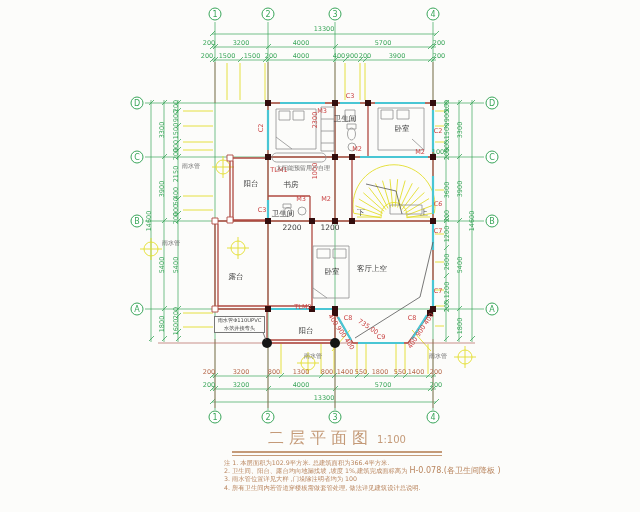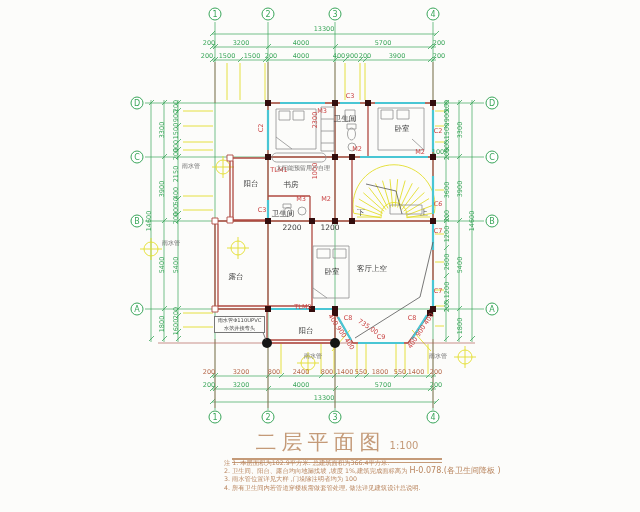--- a/index.html
+++ b/index.html
@@ -19,21 +19,21 @@
   .lbl{position:absolute;white-space:nowrap;line-height:1;pointer-events:none}
   .d{color:var(--green);font-size:6.5px}
   .w{color:#b5684a;font-size:6.5px}
   .o{color:var(--openlbl);font-size:6.5px}
   .r{color:#3c3c3c;font-size:7.5px}
   .a{color:#6a6a6a;font-size:6px}
   .bubble{position:absolute;width:13px;height:13px;border:1px solid var(--green);border-radius:50%;
           color:var(--green);font-size:8px;display:flex;align-items:center;justify-content:center;
           transform:translate(-50%,-50%);background:#fff;box-sizing:border-box}
   .titleblock{position:absolute;left:232px;top:428px;width:210px;text-align:center;color:var(--tan)}
-  .title{font-size:21px;letter-spacing:5px}
+  .title{font-size:16px;letter-spacing:5px}
   .scale{font-size:10px;margin-left:4px}
   .ul1{height:2px;background:var(--tan);margin-top:2px}
   .ul2{height:1px;background:var(--tan);margin-top:2px}
   .notes{position:absolute;left:224px;top:459px;width:290px;color:var(--note);font-size:6.3px;line-height:8.2px}
   .notes .hl{font-size:8px}
   .pipebox{position:absolute;left:214px;top:316px;width:49px;border:0.5px solid #777;color:#444;
            font-size:5.2px;line-height:7.5px;text-align:center;background:#fcfcfa}
 </style>
 </head>
 <body>
@@ -170,21 +170,21 @@
       <span class="lbl d" style="left: 271px; top: 56px; transform: translate(-50%, -50%);">200</span>
       <span class="lbl d" style="left: 301px; top: 56px; transform: translate(-50%, -50%);">4000</span>
       <span class="lbl d" style="left: 339px; top: 56px; transform: translate(-50%, -50%);">400</span>
       <span class="lbl d" style="left: 352px; top: 56px; transform: translate(-50%, -50%);">900</span>
       <span class="lbl d" style="left: 365px; top: 56px; transform: translate(-50%, -50%);">200</span>
       <span class="lbl d" style="left: 397px; top: 56px; transform: translate(-50%, -50%);">3900</span>
       <span class="lbl d" style="left: 439px; top: 56px; transform: translate(-50%, -50%);">200</span>
       <span class="lbl w" style="left: 209px; top: 372px; transform: translate(-50%, -50%);">200</span>
       <span class="lbl w" style="left: 241px; top: 372px; transform: translate(-50%, -50%);">3200</span>
       <span class="lbl w" style="left: 274px; top: 372px; transform: translate(-50%, -50%);">800</span>
-      <span class="lbl w" style="left: 301px; top: 372px; transform: translate(-50%, -50%);">2400</span>
+      <span class="lbl w" style="left: 301px; top: 372px; transform: translate(-50%, -50%);">1300</span>
       <span class="lbl w" style="left: 327px; top: 372px; transform: translate(-50%, -50%);">800</span>
       <span class="lbl w" style="left: 345px; top: 372px; transform: translate(-50%, -50%);">1400</span>
       <span class="lbl w" style="left: 361px; top: 372px; transform: translate(-50%, -50%);">550</span>
       <span class="lbl w" style="left: 380px; top: 372px; transform: translate(-50%, -50%);">1800</span>
       <span class="lbl w" style="left: 400px; top: 372px; transform: translate(-50%, -50%);">550</span>
       <span class="lbl w" style="left: 416px; top: 372px; transform: translate(-50%, -50%);">1400</span>
       <span class="lbl w" style="left: 436px; top: 372px; transform: translate(-50%, -50%);">200</span>
       <span class="lbl d" style="left: 209px; top: 385px; transform: translate(-50%, -50%);">200</span>
       <span class="lbl d" style="left: 241px; top: 385px; transform: translate(-50%, -50%);">3200</span>
       <span class="lbl d" style="left: 301px; top: 385px; transform: translate(-50%, -50%);">4000</span>

